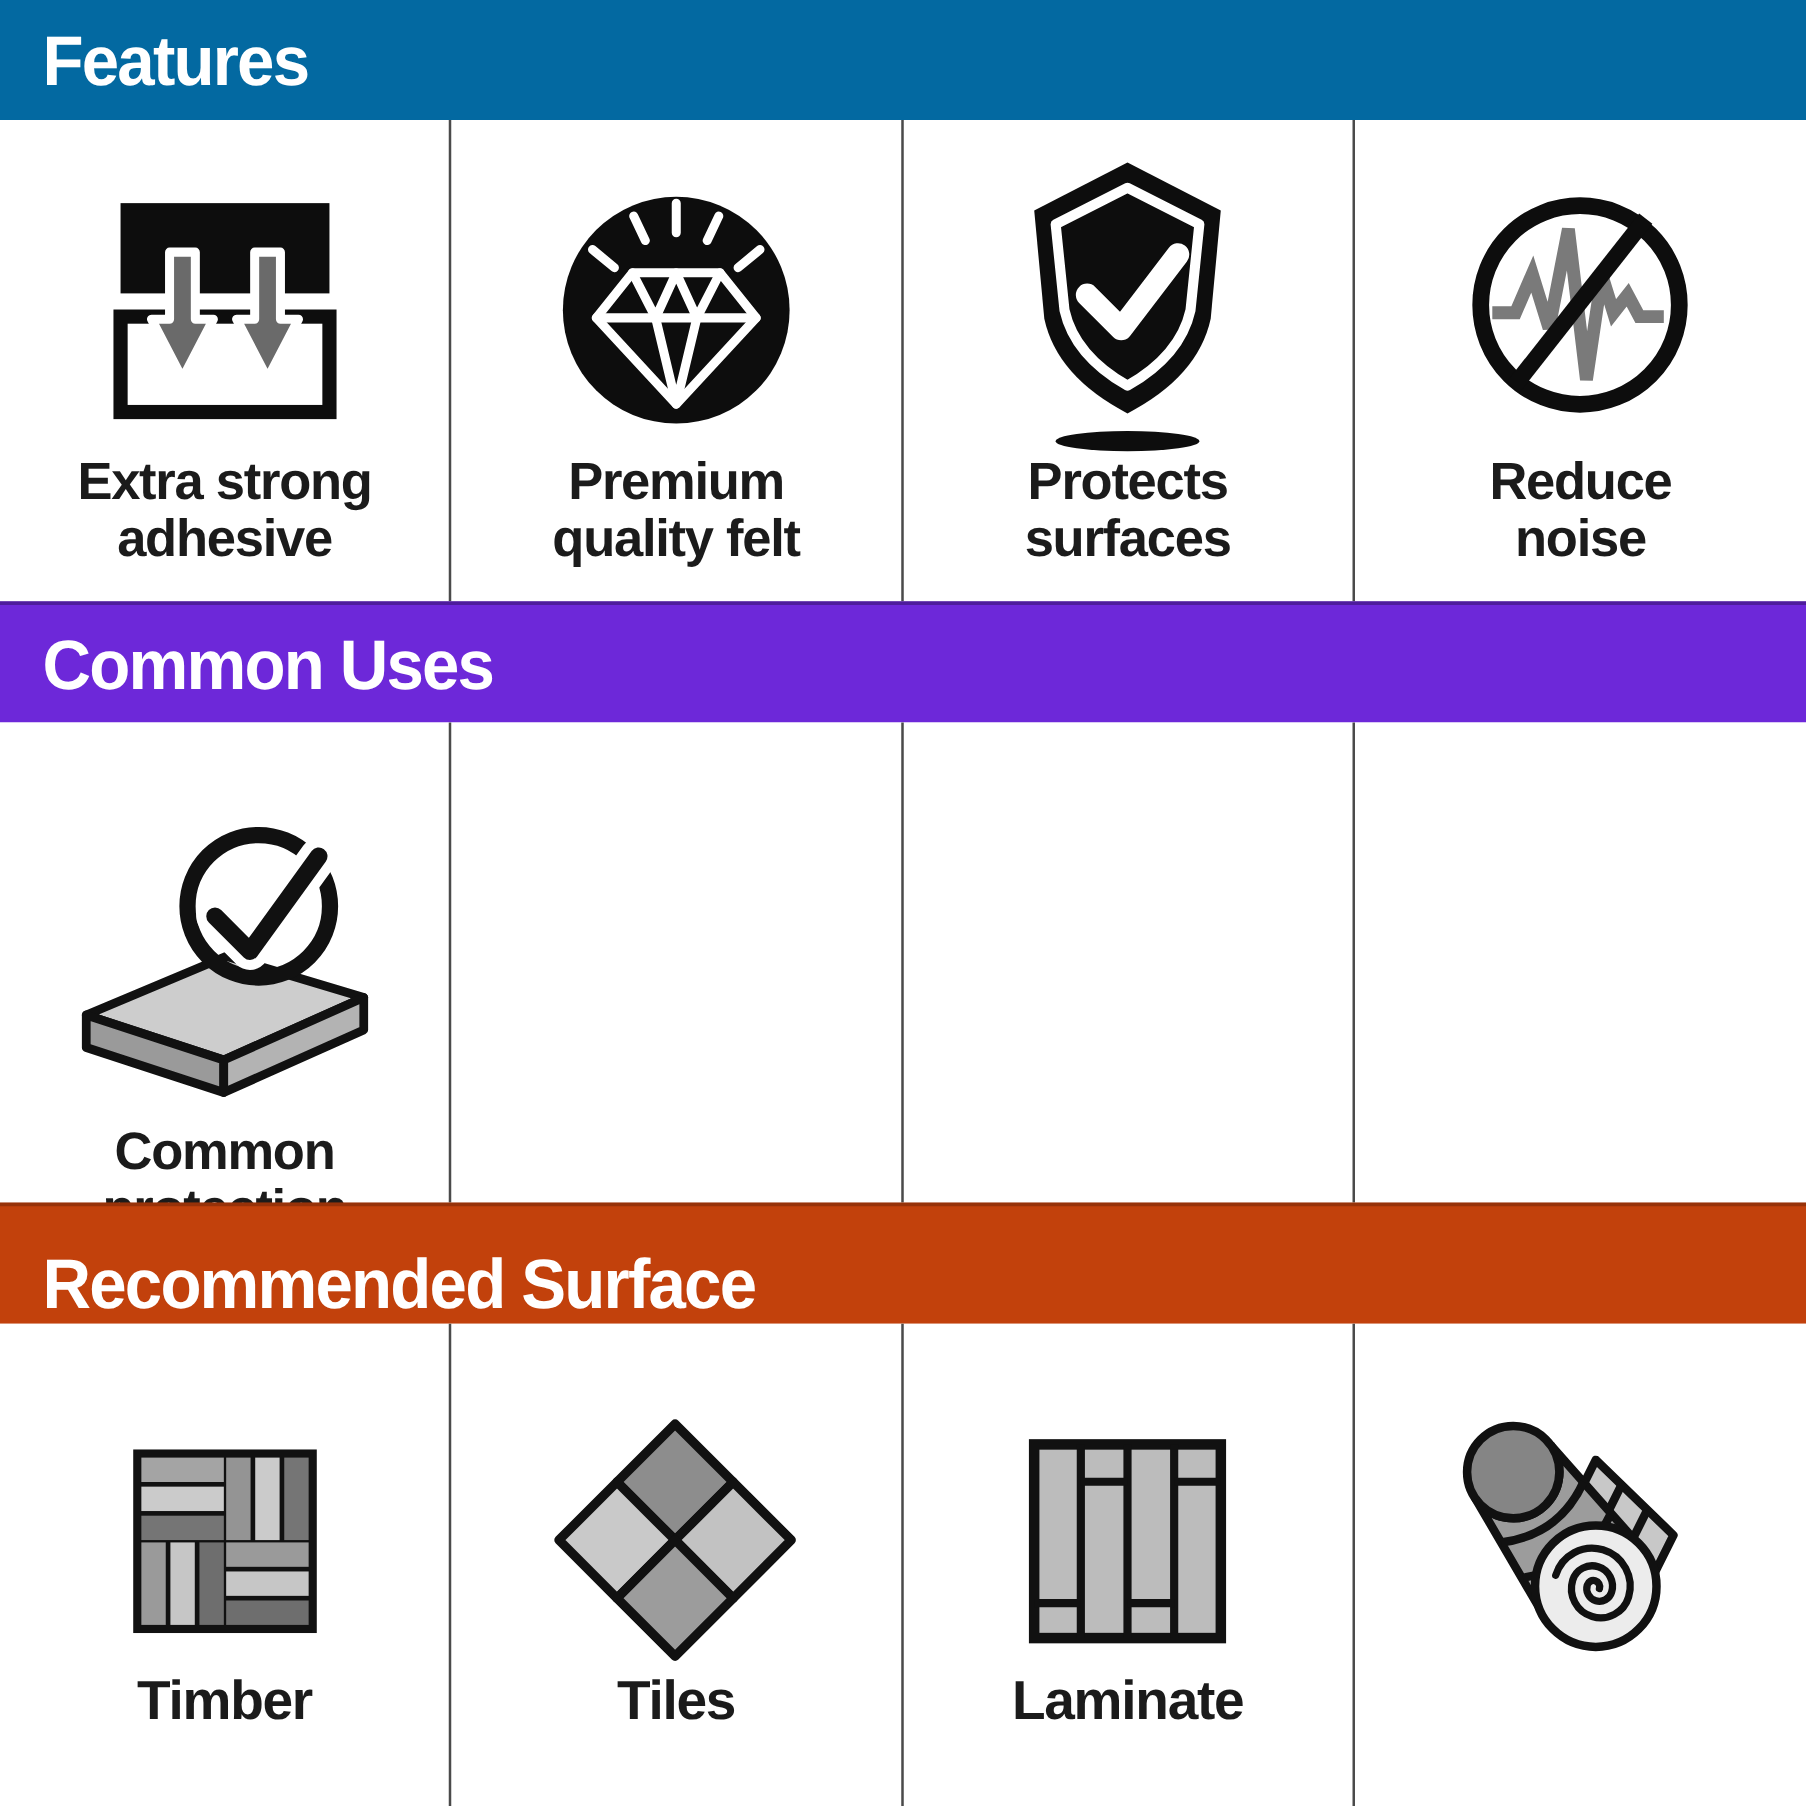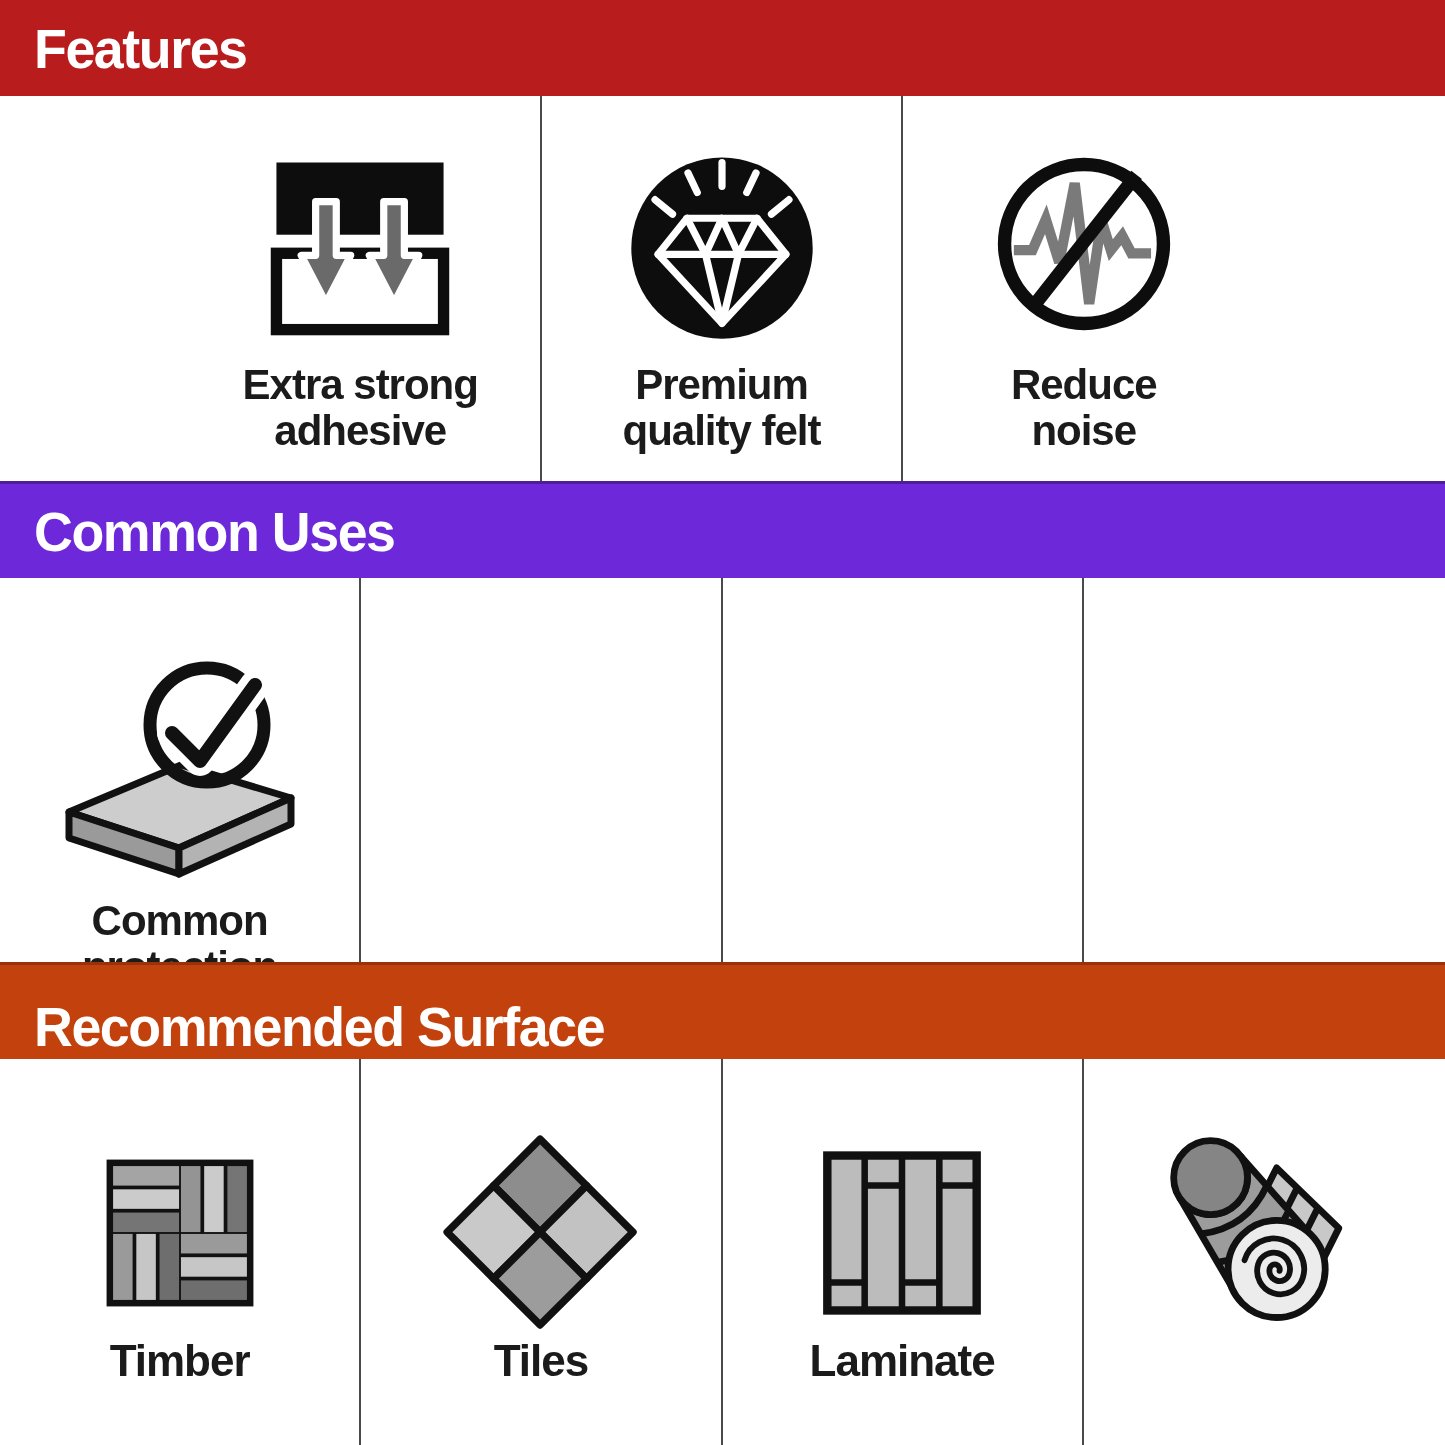--- a/index.html
+++ b/index.html
@@ -12,21 +12,21 @@
 
   
   .band{
     display:flex;align-items:center;
     padding-left:34px;box-sizing:border-box;flex:0 0 auto;
   }
   .band-title{
     color:#ffffff;font-weight:bold;font-size:56px;letter-spacing:-1.5px;
     transform:scaleX(.96);transform-origin:left center;white-space:nowrap;
   }
-  .band-features{height:96px;background:#b91c1c;}
+  .band-features{height:96px;background:#0369a1;}
   .band-common{height:97px;background:#6d28d9;border-top:3px solid rgba(0,0,0,.28);box-sizing:border-box;}
   .band-surface{height:97px;background:#c2410c;border-top:3px solid rgba(0,0,0,.22);box-sizing:border-box;align-items:flex-end;}
 
   
   .row{display:flex;flex:0 0 auto;background:#ffffff;}
   .row-1{height:385px;justify-content:center;}
   .row-2{height:384px;}
   .row-3{height:387px;}
   .cell{
     width:361.25px;box-sizing:border-box;border-right:2px solid #4a4a4a;
@@ -81,20 +81,32 @@
             <path d="M61,73 L79,108 L95,73 L111,108 L129,73"></path>
             <path d="M79,108 L95,175 L111,108"></path>
             <path d="M30,55 L47,69 M62,29 L71,48 M95,19 L95,42 M128,29 L119,48 M160,55 L143,69"></path>
           </g>
         </svg>
       </div>
       <div class="cell-label">Premium
 quality felt</div>
     </div>
 
+    <div class="cell">
+      <div class="icon-box">
+        <svg width="192" height="242" viewBox="0 0 190 240">
+          <path d="M95,7 L169,45 L161,131 Q151,177 95,206 Q39,177 29,131 L21,45 Z" fill="#0d0d0d"></path>
+          <path d="M95,27 L152,56 L145,124 Q137,160 95,184 Q53,160 45,124 L38,56 Z" fill="none" stroke="#ffffff" stroke-width="8" stroke-linejoin="round"></path>
+          <path d="M63,112 L90,139 L135,80" fill="none" stroke="#ffffff" stroke-width="18" stroke-linecap="round" stroke-linejoin="round"></path>
+          <ellipse cx="95" cy="228" rx="57" ry="8" fill="#0d0d0d"></ellipse>
+        </svg>
+      </div>
+      <div class="cell-label">Protects
+surfaces</div>
+    </div>
 
     <div class="cell">
       <div class="icon-box">
         <svg width="196" height="196" viewBox="0 0 190 190">
           <circle cx="95" cy="95" r="77" fill="none" stroke="#0d0d0d" stroke-width="13"></circle>
           <path d="M27,101 H45 L58,71 L71,113 L86,36 L100,153 L112,72 L121,101 L132,87 L141,104 H160" fill="none" stroke="#7a7a7a" stroke-width="10"></path>
           <line x1="146" y1="28" x2="43" y2="159" stroke="#0d0d0d" stroke-width="13"></line>
         </svg>
       </div>
       <div class="cell-label">Reduce

